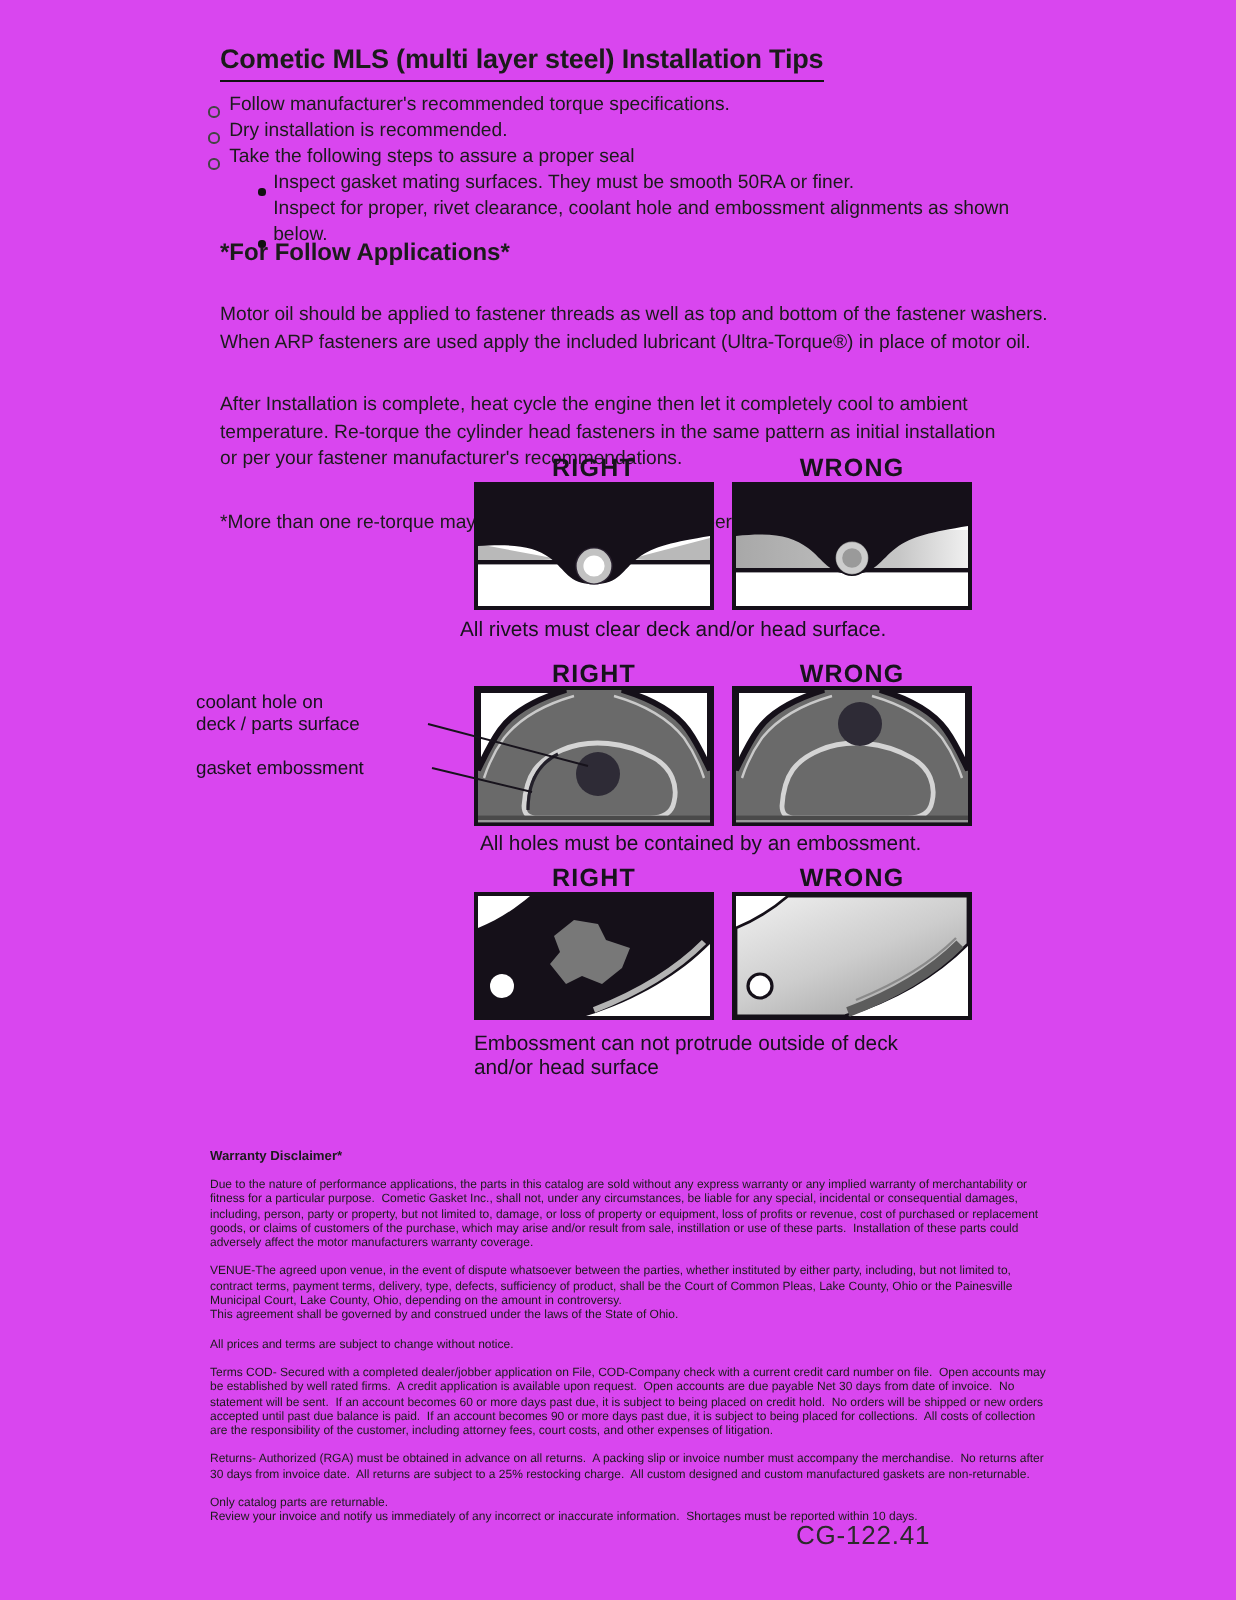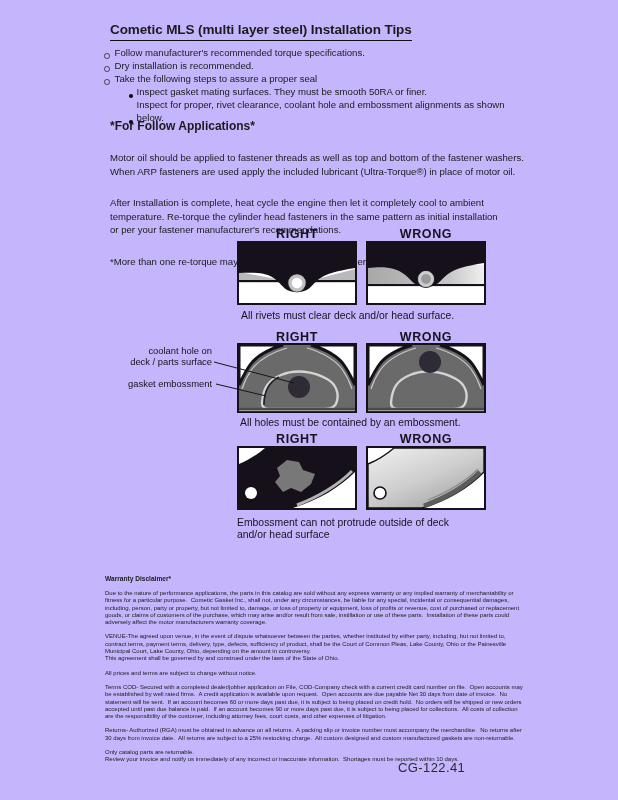--- a/index.html
+++ b/index.html
@@ -1,17 +1,17 @@
 <!DOCTYPE html>
 <html><head>
 <meta charset="utf-8">
 <style>
   html,body{margin:0;padding:0;background:#e8e8e8;}
   .page{
-    position:relative;width:618px;height:800px;background:#c4b5fd;
+    position:relative;width:618px;height:800px;background:#d946ef;
     font-family:"Liberation Sans", sans-serif;color:#1b1b1b;overflow:hidden;
     margin:0 auto;
   }
   .title{
     position:absolute;left:110px;top:22px;margin:0;
     font-size:13.5px;font-weight:700;letter-spacing:-0.1px;
     border-bottom:1.6px solid #111;padding-bottom:3px;
   }
   .tips{position:absolute;left:104px;top:46px;width:430px;font-size:9.6px;line-height:13px;}
   .b-row{display:flex;align-items:flex-end;}
@@ -19,21 +19,21 @@
   .m-open{flex:0 0 auto;width:3.6px;height:3.6px;border:1px solid #444;border-radius:50%;margin:4px 5px 0 0;}
   .m-dot{flex:0 0 auto;width:3.6px;height:3.6px;background:#111;border-radius:50%;margin:4px 4px 0 1px;}
   .diesel{position:absolute;left:110px;top:119px;width:420px;}
   .diesel h2{margin:0 0 7px 0;font-size:12px;font-weight:700;}
   .diesel p{margin:18px 0 9px 0;font-size:9.6px;line-height:13.5px;white-space:pre-wrap;}
   .diagrams{position:absolute;left:0;top:0;width:518px;height:560px;}
   .dg-label{position:absolute;width:120px;text-align:center;font-size:12.5px;font-weight:700;letter-spacing:0.6px;color:#17131c;}
   .panel{position:absolute;width:120px;}
   .panel svg{display:block;width:100%;height:100%;}
   .caption{position:absolute;font-size:10.4px;line-height:12px;white-space:pre-wrap;color:#17131c;}
-  .side-label{position:absolute;left:98px;width:114px;text-align:right;font-size:9.4px;line-height:10.5px;color:#17131c;}
+  .side-label{position:absolute;left:98px;width:114px;text-align:left;font-size:9.4px;line-height:10.5px;color:#17131c;}
   .leader-overlay{position:absolute;left:0;top:0;pointer-events:none;}
   .disclaimer{position:absolute;left:105px;top:575px;width:424px;}
   .disclaimer h3{margin:0 0 8px 0;font-size:6.6px;font-weight:700;}
   .disclaimer p{margin:0 0 7px 0;font-size:6px;line-height:7.3px;white-space:pre-wrap;}
   .doc-code{position:absolute;left:398px;top:760px;font-size:13px;letter-spacing:0.4px;color:#2b2b2b;}
 </style>
 </head>
 <body>
 
 <div class="page">
@@ -100,21 +100,21 @@
         </defs>
         <rect x="1" y="1" width="118" height="62" fill="#ffffff" stroke="#151019" stroke-width="2"></rect>
         <rect x="2" y="24" width="116" height="20" fill="url(#g1w)"></rect>
         <rect x="2" y="43" width="116" height="2.2" fill="#151019"></rect>
         <rect x="2" y="45.5" width="116" height="16.5" fill="#ffffff"></rect>
         <path d="M2,2 H118 V22 C100,25 90,27 82,33 C74,39 72,46 60,46 C48,46 46,39 38,33 C30,27 20,25 2,27 Z" fill="#151019"></path>
         <circle cx="60" cy="38" r="8.6" fill="#8d8d8d" stroke="#151019" stroke-width="0.8"></circle>
         <circle cx="60" cy="38" r="6.4" fill="#9a9a9a" stroke="#cdcdcd" stroke-width="3"></circle>
       </svg>
     </div>
-    <div class="caption" style="left:241px;top:310px;">All rivets must clear deck and/or head surface.</div>
+    <div class="caption" style="left:230px;top:310px;">All rivets must clear deck and/or head surface.</div>
 
     <div class="dg-label" style="left:237px;top:330px;">RIGHT</div>
     <div class="dg-label" style="left:366px;top:330px;">WRONG</div>
 
     <div class="side-label" style="top:346px;">
       <div>coolant hole on</div>
       <div>deck / parts surface</div>
     </div>
     <div class="side-label" style="top:379px;">gasket embossment</div>
 

